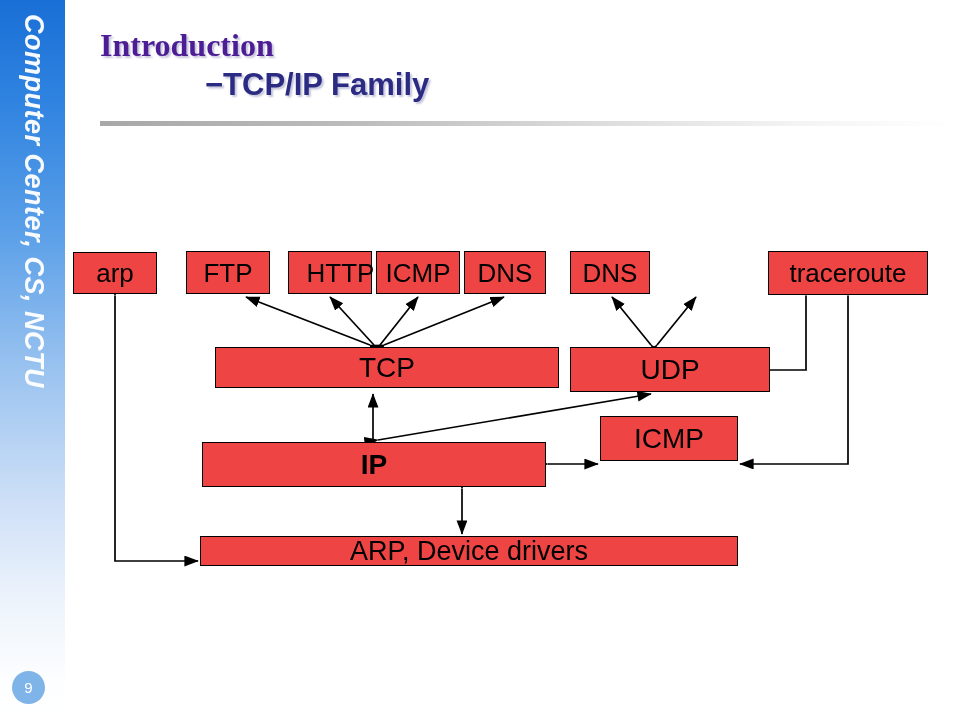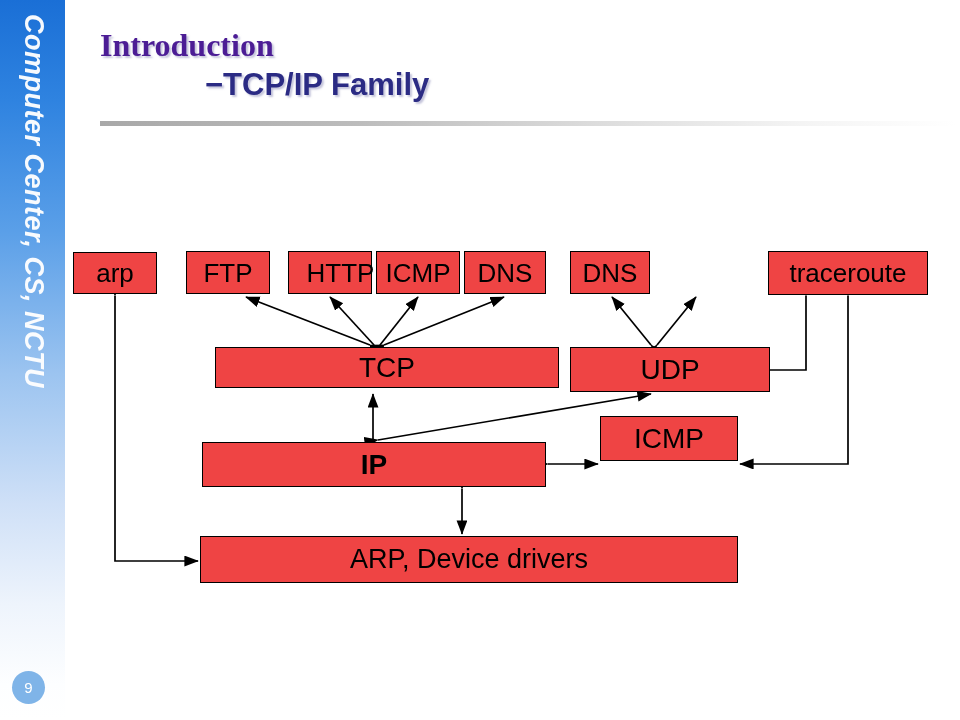--- a/index.html
+++ b/index.html
@@ -205,16 +205,16 @@
     <div class="node small" style="left:768px; top:251px; width:160px; height:44px;">traceroute</div>
 
     <div class="node wide" style="left:215px; top:347px; width:344px; height:41px;">TCP</div>
 
     <div class="node wide" style="left:570px; top:347px; width:200px; height:45px;">UDP</div>
 
     <div class="node wide" style="left:202px; top:442px; width:344px; height:45px;font-weight:bold;">IP</div>
 
     <div class="node wide" style="left:600px; top:416px; width:138px; height:45px;">ICMP</div>
 
-    <div class="node bottom" style="left:200px; top:536px; width:538px; height:47px;">ARP, Device drivers</div>
+    <div class="node bottom" style="left:200px; top:536px; width:538px; height:30px;">ARP, Device drivers</div>
 
   </div>
 </div>
 
 </body></html>

